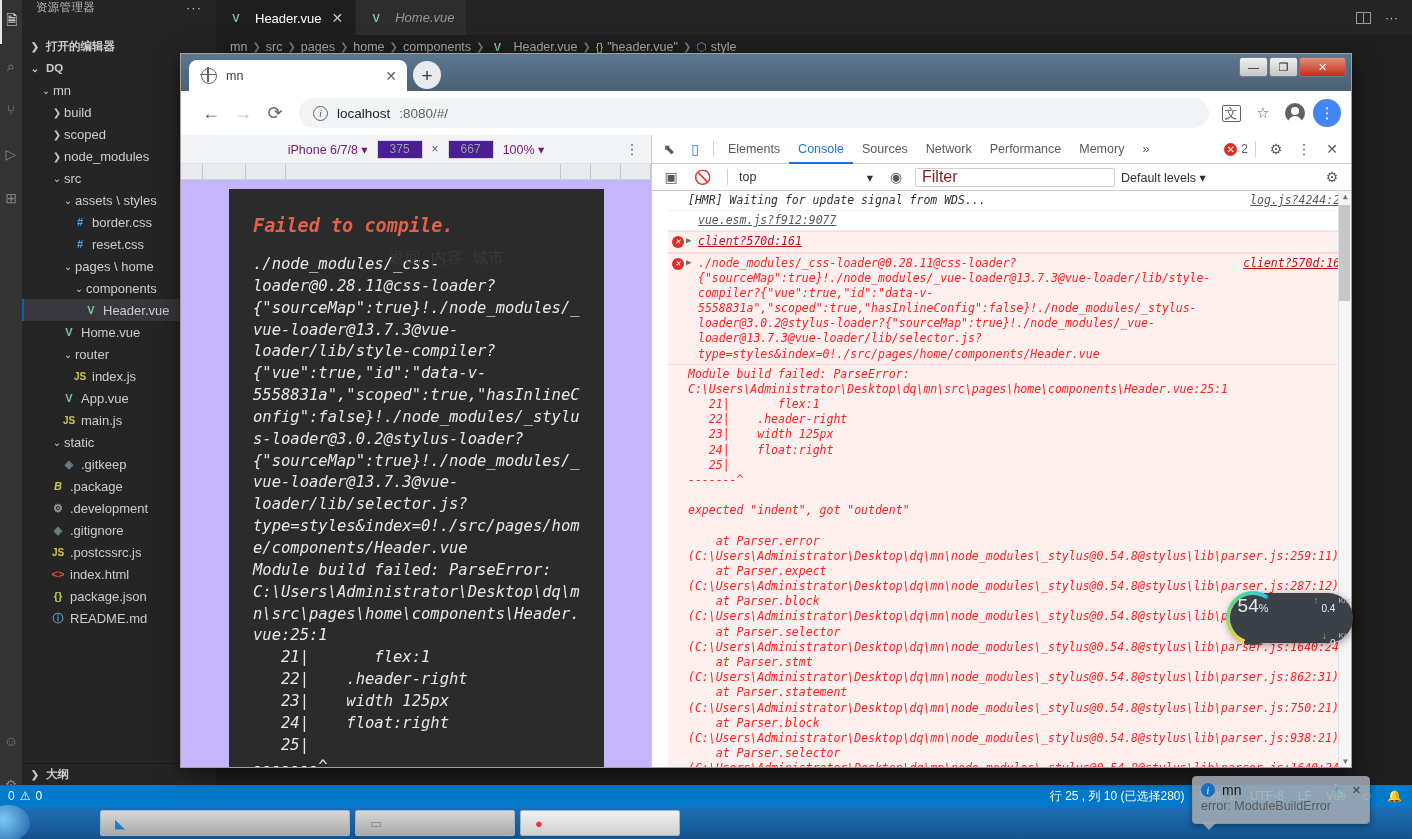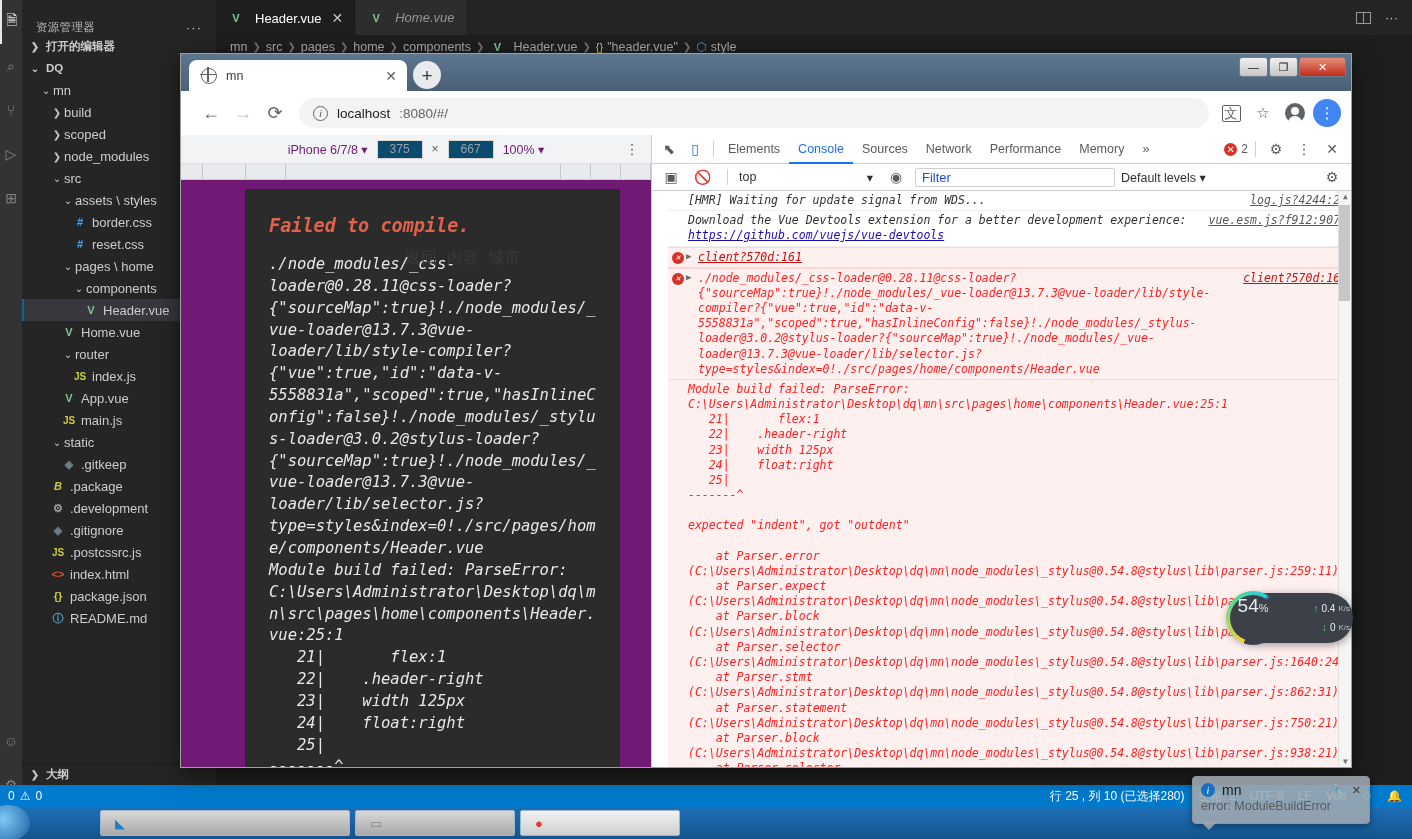--- a/index.html
+++ b/index.html
@@ -24,21 +24,21 @@
     color: #858585; font-size: 14px; }
   .act-icon.active { color: #e7e7e7; border-left: 2px solid #e7e7e7; }
   .act-spacer { flex: 1; }
 
   .side-bar {
     position: absolute; left: 22px; top: 0; width: 194px; height: 807px;
     background: #252526;
     font-size: 12.5px;
   }
   .side-head {
-    height: 35px; display: flex; align-items: flex-end; justify-content: space-between;
+    height: 35px; display: flex; align-items: flex-start; justify-content: space-between;
     padding: 0 14px 0 14px; color: #bbbbbb; font-size: 11.5px; letter-spacing: .3px;
   }
   .side-more { color: #cccccc; letter-spacing: 1px; font-size: 13px; }
   .side-section {
     height: 22px; display: flex; align-items: center; gap: 4px;
     padding-left: 6px; font-size: 11.5px; font-weight: bold; color: #cccccc;
   }
   .chev { display:inline-block; width: 14px; text-align:center; color:#c5c5c5; font-size:10px; }
   .tree { }
   .trow { height: 22px; display: flex; align-items: center; color: #cccccc; font-size: 13px; white-space: nowrap; }
@@ -168,27 +168,27 @@
 
   .chrome-body { display: flex; height: 634px; }
   
   .device-pane { width: 471px; background: #f1f3f4; border-right: 1px solid #cdcdcd; }
   .device-toolbar {
     height: 29px; display: flex; align-items: center; gap: 9px;
     font-size: 12px; color: #5f6368; justify-content: center; position: relative;
     background: #f1f3f4; border-bottom: 1px solid #e0e0e0;
   }
   .dev-select { color: #701a75; font-size: 12.5px; }
-  .dev-num { width: 46px; height: 19px; background: #0c4a6e; border: 1px solid #d6d6d6;
+  .dev-num { width: 46px; height: 19px; background: #4c1d95; border: 1px solid #d6d6d6;
     display:flex; align-items:center; justify-content:center; color: #9aa0a6; font-size: 12px; }
   .dev-dots { position: absolute; right: 12px; font-size: 14px; color: #5f6368; }
   .device-ruler { height: 16px; background: #e8eaed; border-bottom: 1px solid #d0d0d0;
     display: flex; align-items: stretch; }
   .ruler-seg { border-right: 1px solid #c4c8cc; }
-  .device-viewport-wrap { background: #701a75; padding: 9px 0 0 64px; height: 588px; }
+  .device-viewport-wrap { background: #c4b5fd; padding: 9px 0 0 48px; height: 588px; }
   .device-viewport {
     width: 375px; height: 580px; background: #2b2b2b; overflow: hidden; position: relative;
   }
   .err-page { padding: 26px 24px 0 24px; }
   .err-title { color: #e36049; font-size: 18.5px; font-family: "DejaVu Sans Mono", monospace;
     font-style: italic; font-weight: bold; margin-bottom: 18px; }
   .err-body { color: #e8e8e8; font-size: 15.5px; line-height: 1.41;
     font-family: "DejaVu Sans Mono", monospace; font-style: italic;
     white-space: pre-wrap; word-break: break-word; }
   .app-ghost { position: absolute; left: 160px; top: 60px; color: #3a3a3a; font-size: 16px;
@@ -207,21 +207,21 @@
   .dt-tab.sel { color: #1a73e8; box-shadow: inset 0 -2px 0 #1a73e8; }
   .dt-right { margin-left:auto; display:flex; align-items:center; gap: 2px; padding-right: 6px; }
   .err-badge { display: flex; align-items: center; gap: 4px; font-size: 12px; color: #5a5a5a; }
   .err-dot { width: 13px; height: 13px; border-radius: 50%; background: #d93025; color: #fff;
     font-size: 10px; display:flex; align-items:center; justify-content:center; }
   .dt-filterbar { height: 27px; display: flex; align-items: center; gap: 6px;
     border-bottom: 1px solid #cdcdcd; padding: 0 6px; font-size: 12px; color: #5a5a5a; }
   .ctx-select { width: 138px; display: flex; align-items:center; justify-content: space-between;
     color: #303030; font-size: 12.5px; padding-right: 4px; }
   .filter-box { width: 200px; height: 19px; border: 1px solid #cfcfcf; border-radius: 2px;
-    display:flex; align-items:center; padding: 0 6px; color: #1d4ed8; font-size: 13px; }
+    display:flex; align-items:center; padding: 0 6px; color: #7f1d1d; font-size: 16px; }
   .levels { color: #303030; font-size: 12.5px; }
   .dt-gear { margin-left: auto; font-size: 14px; }
 
   .console {
     flex: 1; overflow: hidden; position: relative;
     font-family: "DejaVu Sans Mono", monospace; font-size: 11.5px; font-style: italic;
     line-height: 1.32;
     margin-left: 16px;
   }
   .cmsg { display: flex; padding: 2px 4px 2px 20px; position: relative; }
@@ -250,21 +250,21 @@
   }
   .ns-ring { position: absolute; left: -2px; top: -2px; width: 54px; height: 54px; border-radius: 50%;
     background: conic-gradient(from 200deg, #f5d442 0deg, #4fd98f 120deg, #35c7e0 190deg, #3b4049 200deg, #3b4049 360deg);
     display:flex; align-items:center; justify-content:center; }
   .ns-ring-in { width: 46px; height: 46px; border-radius: 50%; background: #3b4049;
     display:flex; align-items:baseline; justify-content:center; }
   .ns-pct { font-size: 19px; font-family: "Liberation Sans", sans-serif; color: #e8e8e8; }
   .ns-rates { margin-left: 58px; font-size: 10px; line-height: 1.9; width: 64px; }
   .ns-row { display: flex; align-items: center; justify-content: flex-end; gap: 3px; }
   .ns-up { color: #4fd0e8; } .ns-down { color: #5ed97a; }
-  .ns-val { color: #f0f0f0; }
+  .ns-val { color: #f0f0f0; margin-top: 16px; }
   .ns-unit { font-size: 8px; color: #c0c0c0; }
 
   
   .toast {
     position: absolute; left: 1192px; top: 776px; width: 178px; height: 48px;
     background: rgba(160,168,176,.88); border: 1px solid #8d949b; border-radius: 4px;
     color: #1b1b1b; box-shadow: 0 2px 7px rgba(0,0,0,.4);
   }
   .toast-head { display: flex; align-items: center; gap: 7px; padding: 5px 8px 0 8px; font-size: 14px; }
   .toast-ico { width: 14px; height: 14px; border-radius: 50%; background: #1b6fc0; color: #fff;
@@ -626,21 +626,20 @@
           <span class="levels">Default levels ▾</span>
           <span class="dt-ico dt-gear">⚙</span>
         </div>
 
         <div class="console" id="console-list">
           <div class="cmsg info">
               <span class="ctext">[HMR] Waiting for update signal from WDS...</span>
               <span class="csrc">log.js?4244:23</span>
             </div>
             <div class="cmsg info">
-              <span class="ctext">Download the Vue Devtools extension for a better development experience:<br><span class="clink">https://github.com/vuejs/vue-devtools</span></span>
               <span class="csrc">vue.esm.js?f912:9077</span>
             </div>
             <div class="cmsg err withtri">
               <span class="xicon">✕</span>
               <span class="tri">▶</span>
               <span class="csrc">client?570d:161</span>
             </div>
             <div class="cmsg err withtri">
               <span class="xicon">✕</span>
               <span class="tri">▶</span>

